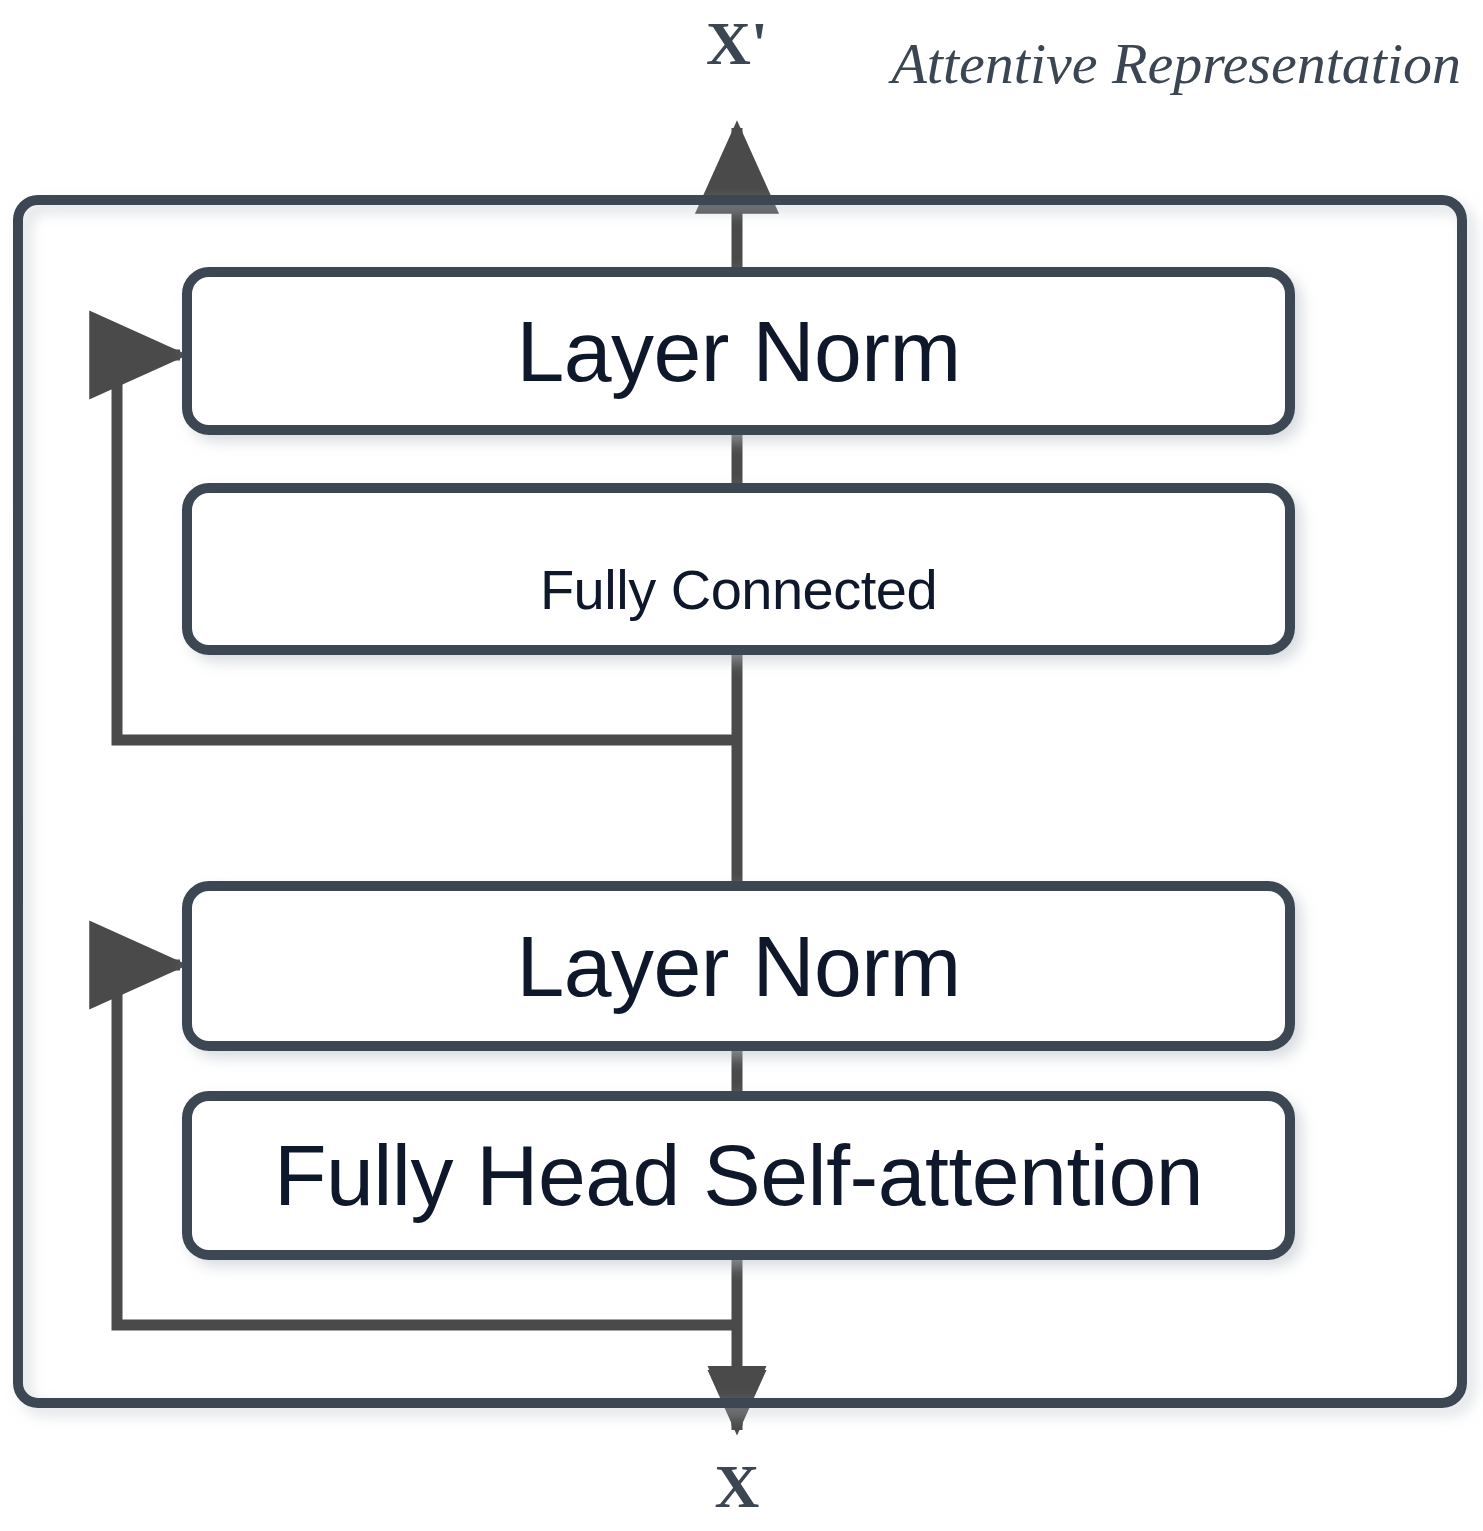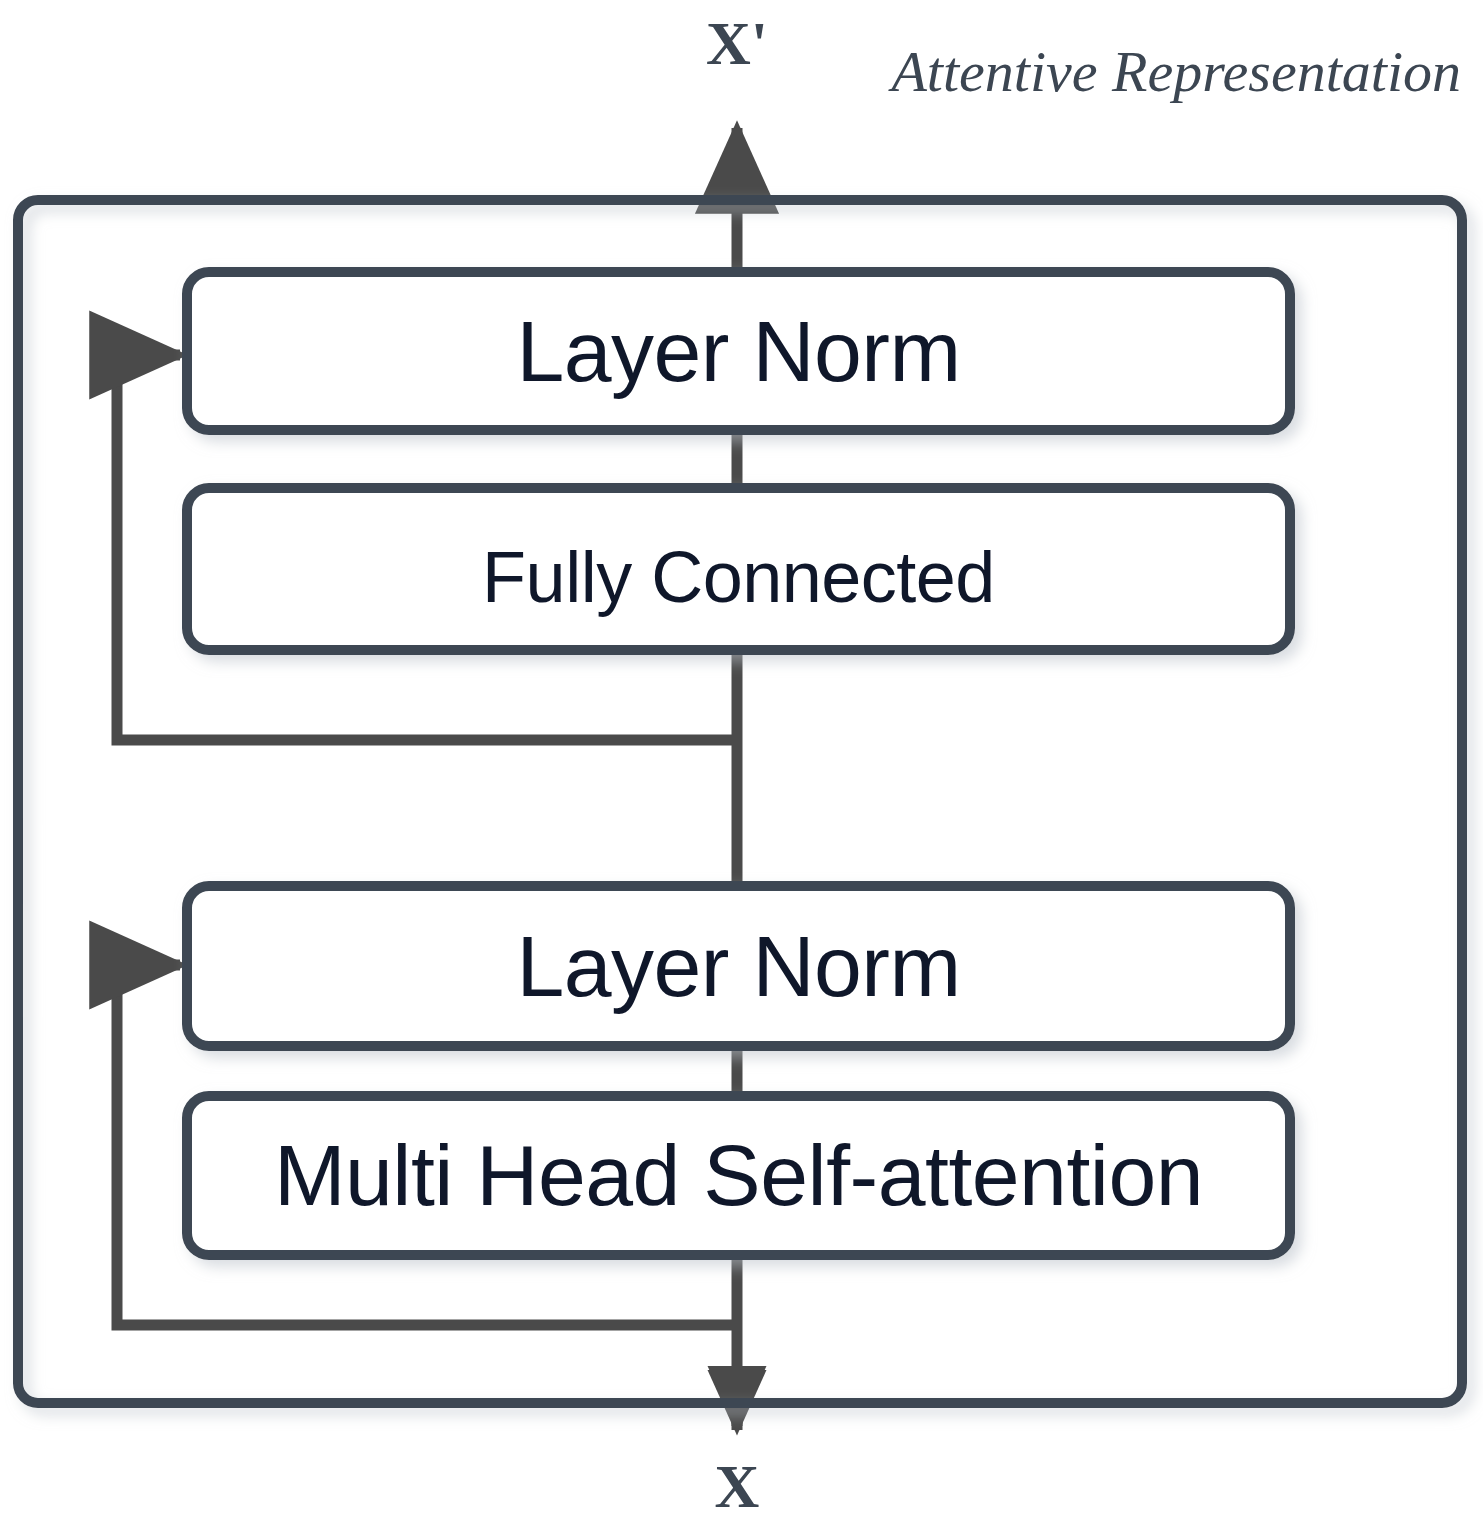--- a/index.html
+++ b/index.html
@@ -34,42 +34,42 @@
     align-items: center;
     justify-content: center;
     color: #0f172a;
     font-family: "Liberation Sans", sans-serif;
     font-weight: 400;
     letter-spacing: -0.5px;
     white-space: nowrap;
     user-select: none;
   }
   .node-label.lbl-ln-top   { left: 187px; top: 272px;  width: 1103px; height: 158px; font-size: 86px; }
-  .node-label.lbl-fc       { left: 187px; top: 496px;  width: 1103px; height: 162px; font-size: 72px; }
+  .node-label.lbl-fc       { left: 187px; top: 508px;  width: 1103px; height: 162px; font-size: 56px; }
   .node-label.lbl-ln-bot   { left: 187px; top: 886px;  width: 1103px; height: 160px; font-size: 86px; }
   .node-label.lbl-mhsa     { left: 187px; top: 1096px; width: 1103px; height: 159px; font-size: 86px; }
 
   .io-label {
     position: absolute;
     color: #3c4652;
     font-family: "Liberation Serif", serif;
     font-weight: bold;
     font-size: 62px;
     line-height: 1;
     white-space: nowrap;
     user-select: none;
     text-align: center;
   }
   .io-label.io-out { left: 637px; top: 12px;   width: 200px; }
   .io-label.io-in  { left: 637px; top: 1455px; width: 200px; }
 
   .block-title {
     position: absolute;
     right: 22px;
-    top: 34px;
+    top: 26px;
     width: 620px;
     color: #3c4652;
     font-family: "Liberation Serif", serif;
     font-style: italic;
     font-size: 58px;
     line-height: 1.32;
     text-align: right;
     white-space: normal;
     user-select: none;
   }
@@ -132,15 +132,15 @@
   <div class="io-label io-out">X'</div>
 
   <div class="io-label io-in">X</div>
 
   <div class="node-label lbl-ln-top">Layer Norm</div>
 
   <div class="node-label lbl-fc">Fully Connected</div>
 
   <div class="node-label lbl-ln-bot">Layer Norm</div>
 
-  <div class="node-label lbl-mhsa">Multi Head Self-attention</div>
+  <div class="node-label lbl-mhsa">Fully Head Self-attention</div>
 
 </div>
 
 </body></html>

